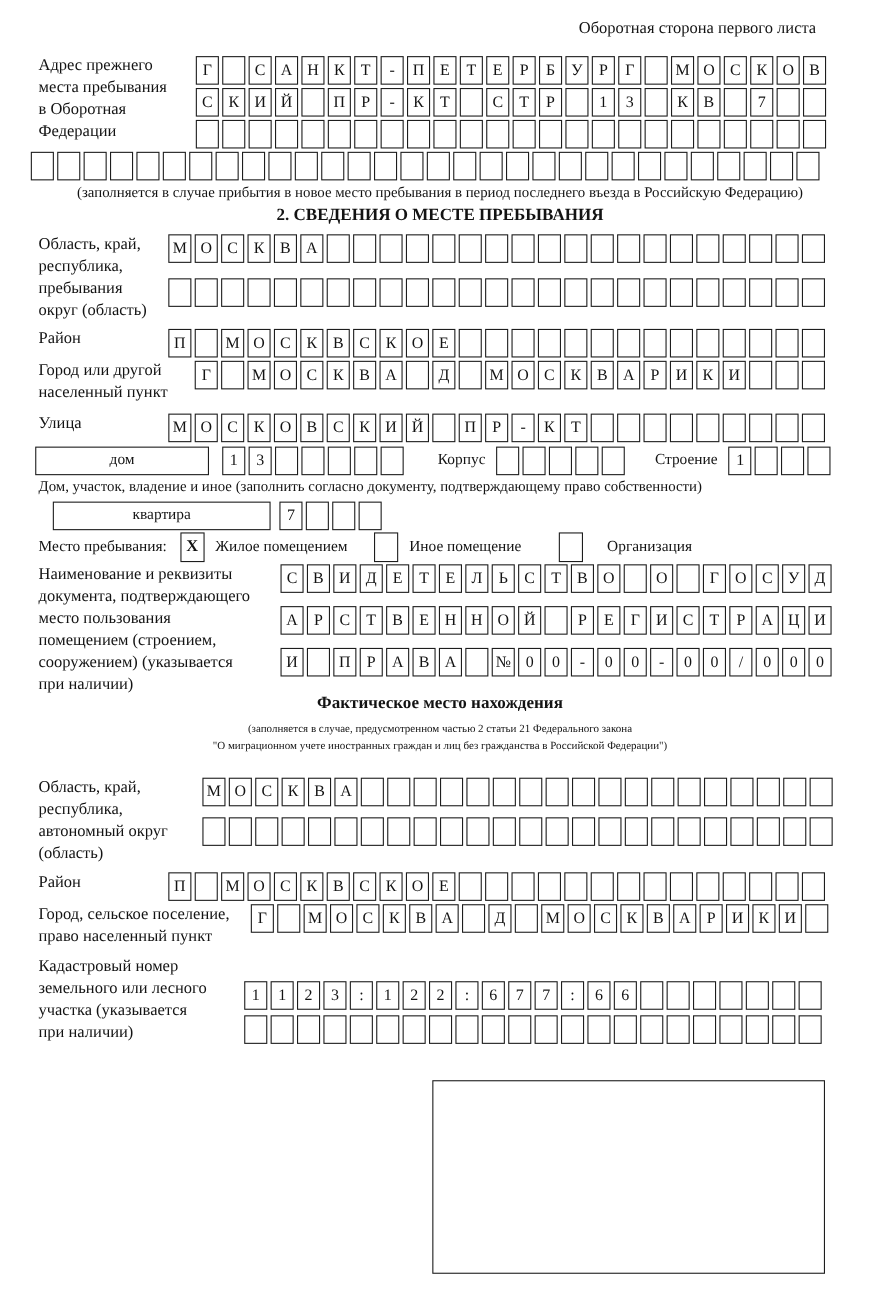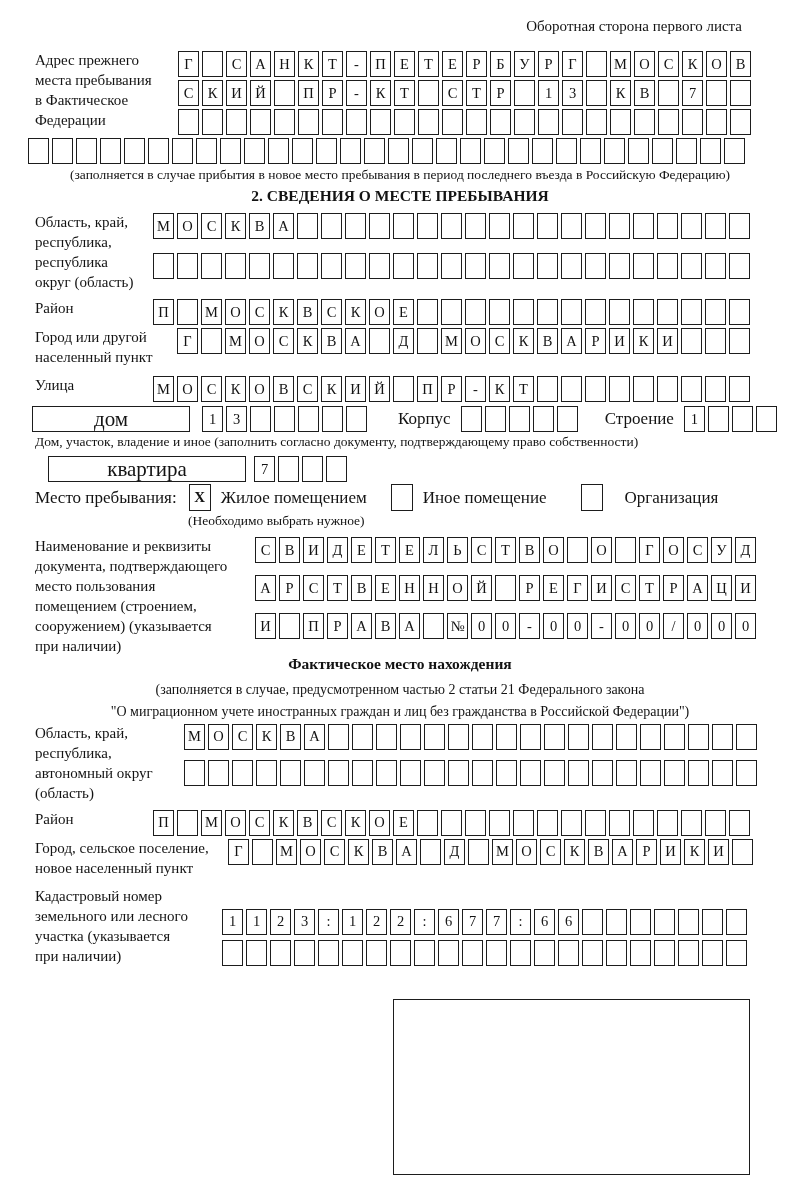--- a/index.html
+++ b/index.html
@@ -13,43 +13,43 @@
   .cell{box-sizing:border-box;flex:0 0 auto;width:21px;height:26px;border:1.7px solid #1d1d1d;
         margin-right:3px;display:flex;align-items:center;justify-content:center;
         font-size:14.5px;font-weight:500;}
   .ml178{margin-left:178px}.ml153{margin-left:153px}.ml177{margin-left:177px}
   .ml255{margin-left:255px}.ml184{margin-left:184px}.ml228{margin-left:228px}
   .ml222{margin-left:222px}.ml28{margin-left:28px}.ml32{margin-left:32px}.ml35{margin-left:35px}
   .note{text-align:center;font-size:13.5px;margin:2px 0 4px 0;}
   .lnote{font-size:13.5px;margin:2px 0 6px 35px;}
   .title{text-align:center;font-weight:bold;font-size:15.5px;margin:4px 0 8px 0;}
   .bigbox{box-sizing:border-box;height:26px;border:1.7px solid #1d1d1d;flex:0 0 auto;
-          display:flex;align-items:center;justify-content:center;font-size:21px;}
-  .inlab{align-self:center;padding:0 10px;font-size:17px;}
+          display:flex;align-items:center;justify-content:center;font-size:14px;}
+  .inlab{align-self:center;padding:0 10px;font-size:14px;}
   .hrow{display:flex;align-items:flex-start;}
   .chk{box-sizing:border-box;width:22px;height:27px;border:1.7px solid #1d1d1d;flex:0 0 auto;
        display:flex;align-items:center;justify-content:center;font-size:15px;font-weight:600;}
   .gap14 .cellrow{margin-bottom:14px;}
   .doc .cellrow{margin-bottom:12px;}
   .stamp-wrap{margin-left:393px;width:362px;margin-top:6px;}
   .stamp-box{box-sizing:border-box;width:357px;height:176px;border:1.7px solid #1d1d1d;}
-  .fnotes{ text-align:center;font-size:14px;line-height:1.6;margin-bottom:0;}
+  .fnotes{ text-align:center;font-size:10px;line-height:1.6;margin-bottom:20px;}
 </style>
 </head>
 <body>
 
 <div class="page">
 
   <div class="hdr">Оборотная сторона первого листа</div>
 
   <div class="field" style="margin-bottom:2px;">
     <div class="flabel">
         <div>Адрес прежнего</div>
         <div>места пребывания</div>
-        <div>в Фактическое</div>
+        <div>в Оборотная</div>
         <div>Федерации</div>
       </div>
     <div class="cellrow ml178">
         <span class="cell">Г</span>
         <span class="cell"></span>
         <span class="cell">С</span>
         <span class="cell">А</span>
         <span class="cell">Н</span>
         <span class="cell">К</span>
         <span class="cell">Т</span>
@@ -157,21 +157,21 @@
       </div>
   </div>
   <div class="note">(заполняется в случае прибытия в новое место пребывания в период последнего въезда в Российскую Федерацию)</div>
 
   <div class="title">2. СВЕДЕНИЯ О МЕСТЕ ПРЕБЫВАНИЯ</div>
 
   <div class="field gap14" style="min-height:86px;">
     <div class="flabel" style="width:118px;">
         <div>Область, край,</div>
         <div>республика,</div>
-        <div>республика</div>
+        <div>пребывания</div>
         <div>округ (область)</div>
       </div>
     <div class="cellrow ml153">
         <span class="cell">М</span>
         <span class="cell">О</span>
         <span class="cell">С</span>
         <span class="cell">К</span>
         <span class="cell">В</span>
         <span class="cell">А</span>
         <span class="cell"></span>
@@ -359,21 +359,20 @@
 
   <div class="hrow ml35" style="margin-bottom:2px;">
     <div class="inlab" style="padding-left:0;margin-right:2px;">Место пребывания:</div>
     <div class="chk">X</div>
     <div class="inlab" style="margin-right:14px;">Жилое помещением</div>
     <div class="chk"></div>
     <div class="inlab" style="margin-right:24px;">Иное помещение</div>
     <div class="chk"></div>
     <div class="inlab" style="padding-left:22px;">Организация</div>
   </div>
-  <div class="lnote" style="margin-left:188px;margin-bottom:8px;">(Необходимо выбрать нужное)</div>
 
   <div class="field doc" style="min-height:118px;">
     <div class="flabel" style="width:215px;">
         <div>Наименование и реквизиты</div>
         <div>документа, подтверждающего</div>
         <div>место пользования</div>
         <div>помещением (строением,</div>
         <div>сооружением) (указывается</div>
         <div>при наличии)</div>
       </div>
@@ -542,21 +541,21 @@
         <span class="cell"></span>
         <span class="cell"></span>
         <span class="cell"></span>
         <span class="cell"></span>
       </div>
   </div>
 
   <div class="field" style="min-height:48px;">
     <div class="flabel" style="width:190px;">
         <div>Город, сельское поселение,</div>
-        <div>новое населенный пункт</div>
+        <div>право населенный пункт</div>
       </div>
     <div class="cellrow ml228">
         <span class="cell">Г</span>
         <span class="cell"></span>
         <span class="cell">М</span>
         <span class="cell">О</span>
         <span class="cell">С</span>
         <span class="cell">К</span>
         <span class="cell">В</span>
         <span class="cell">А</span>

